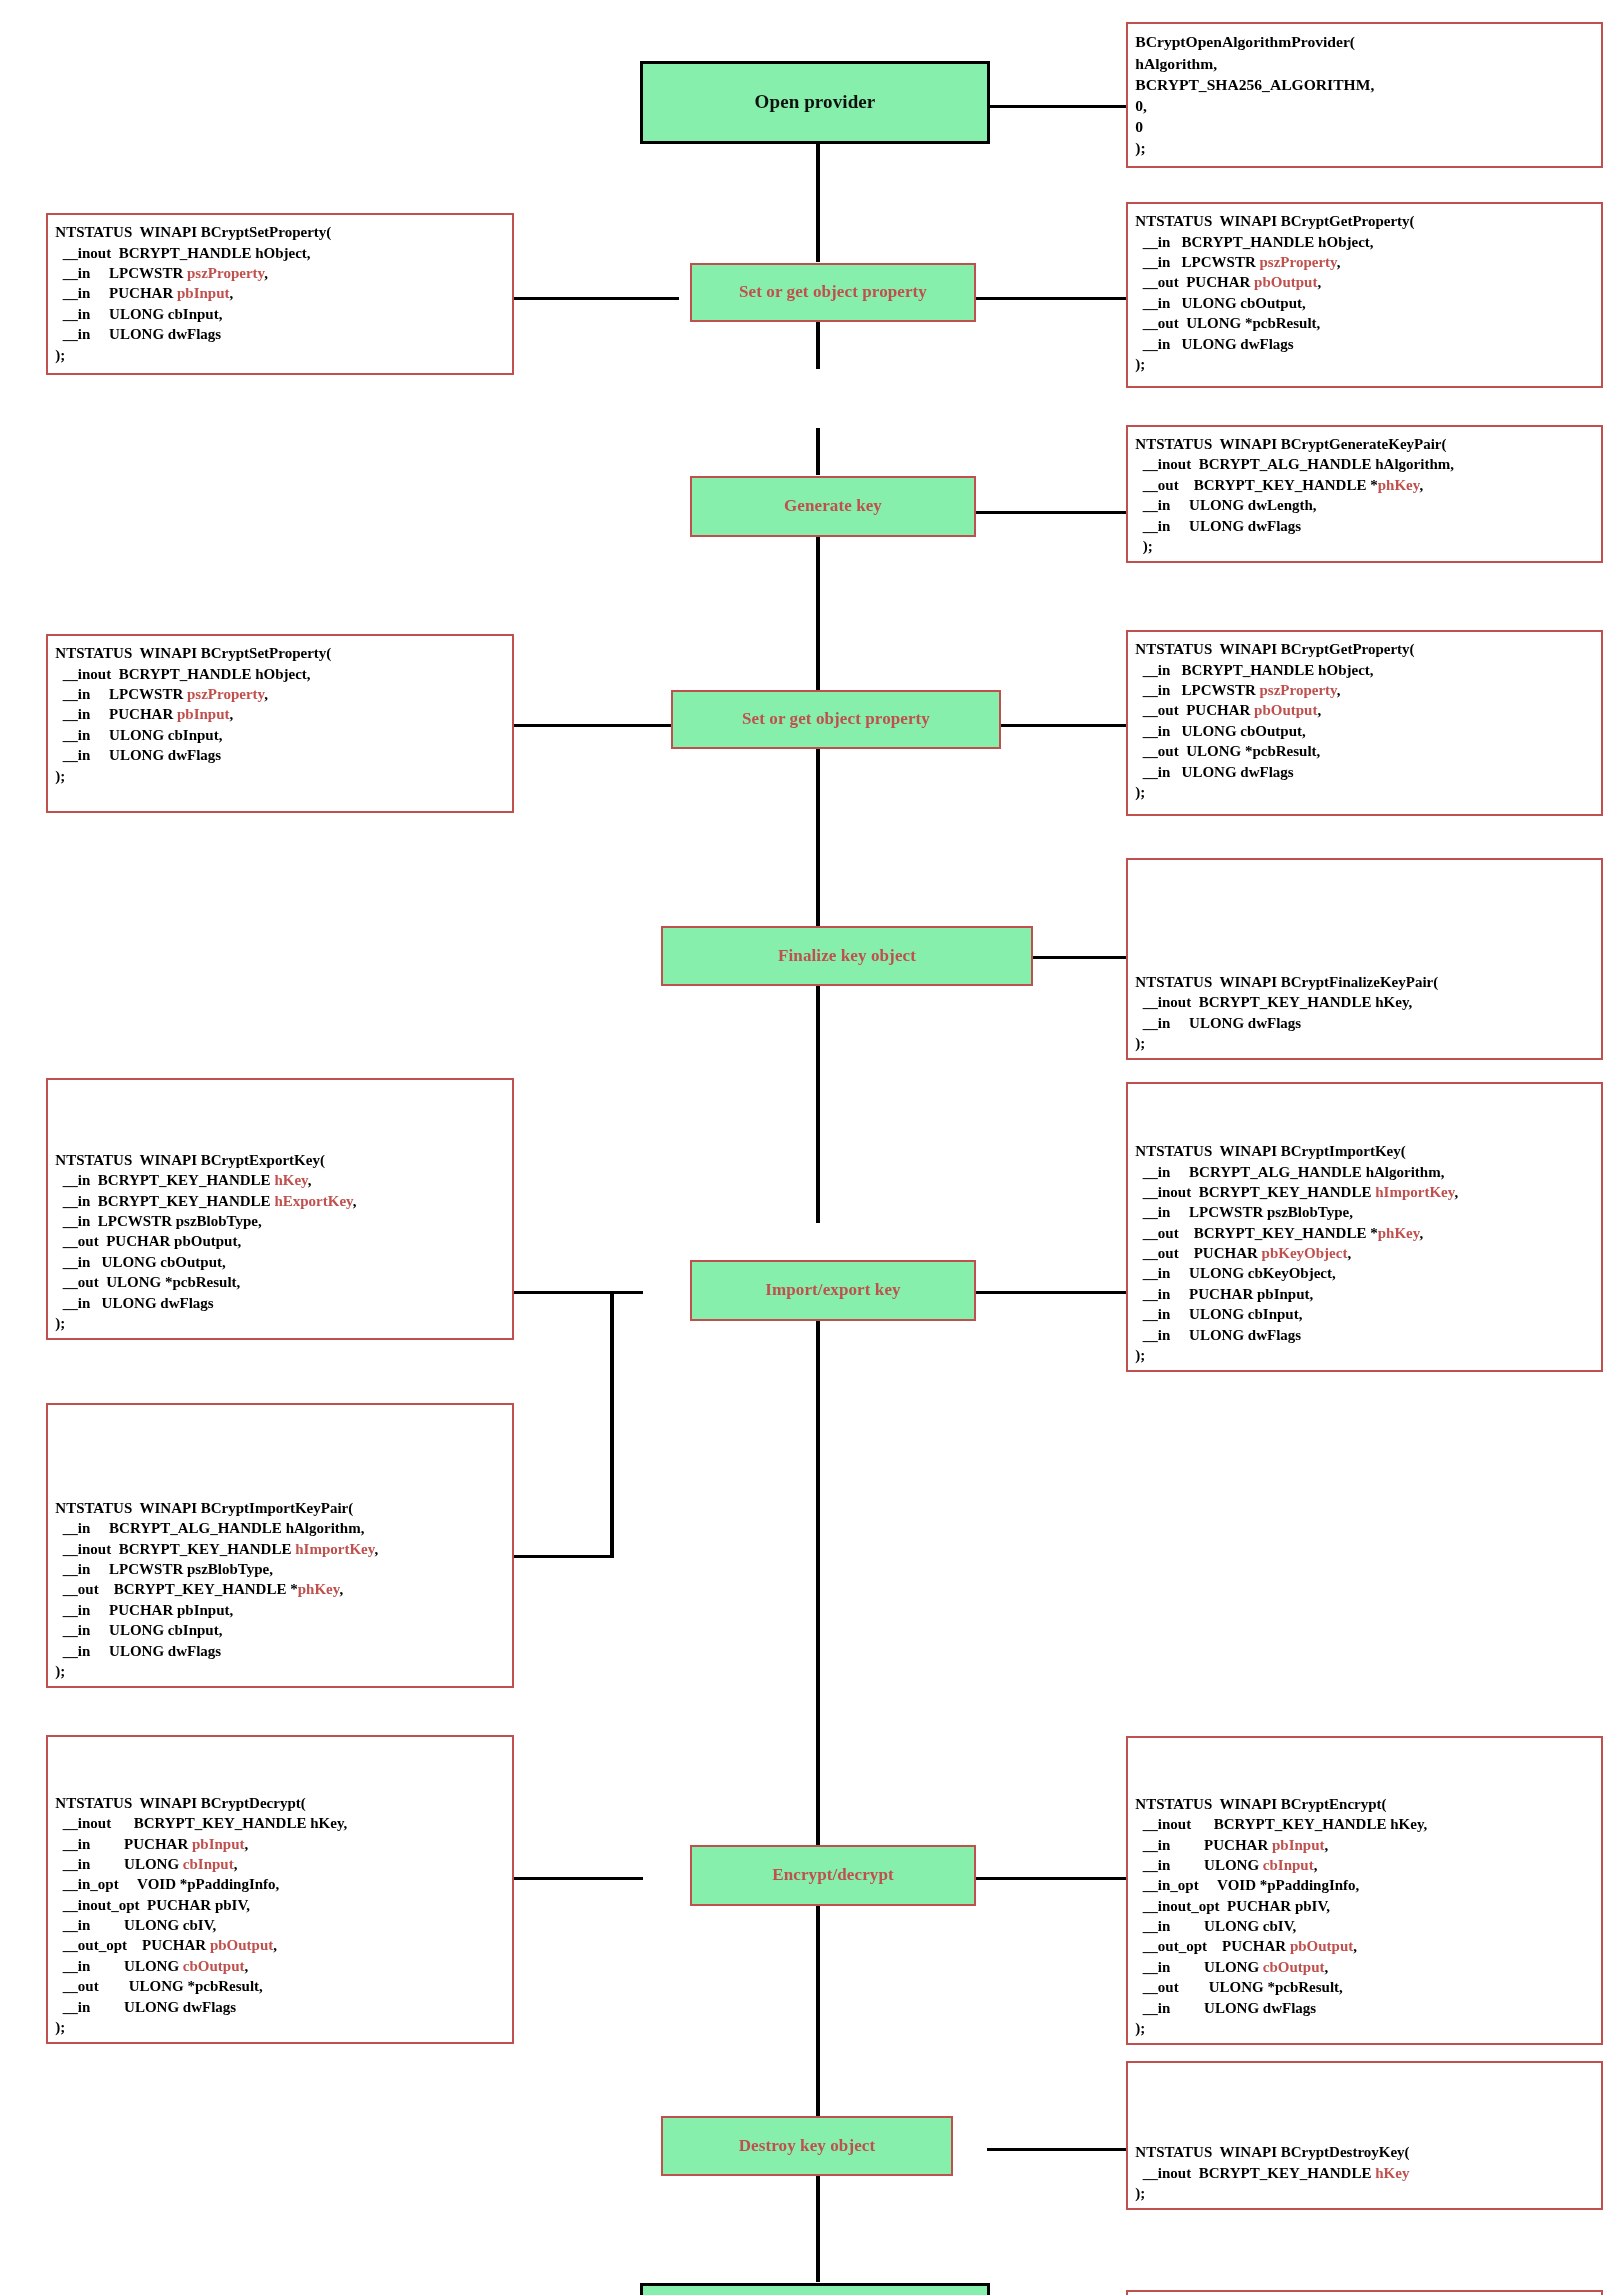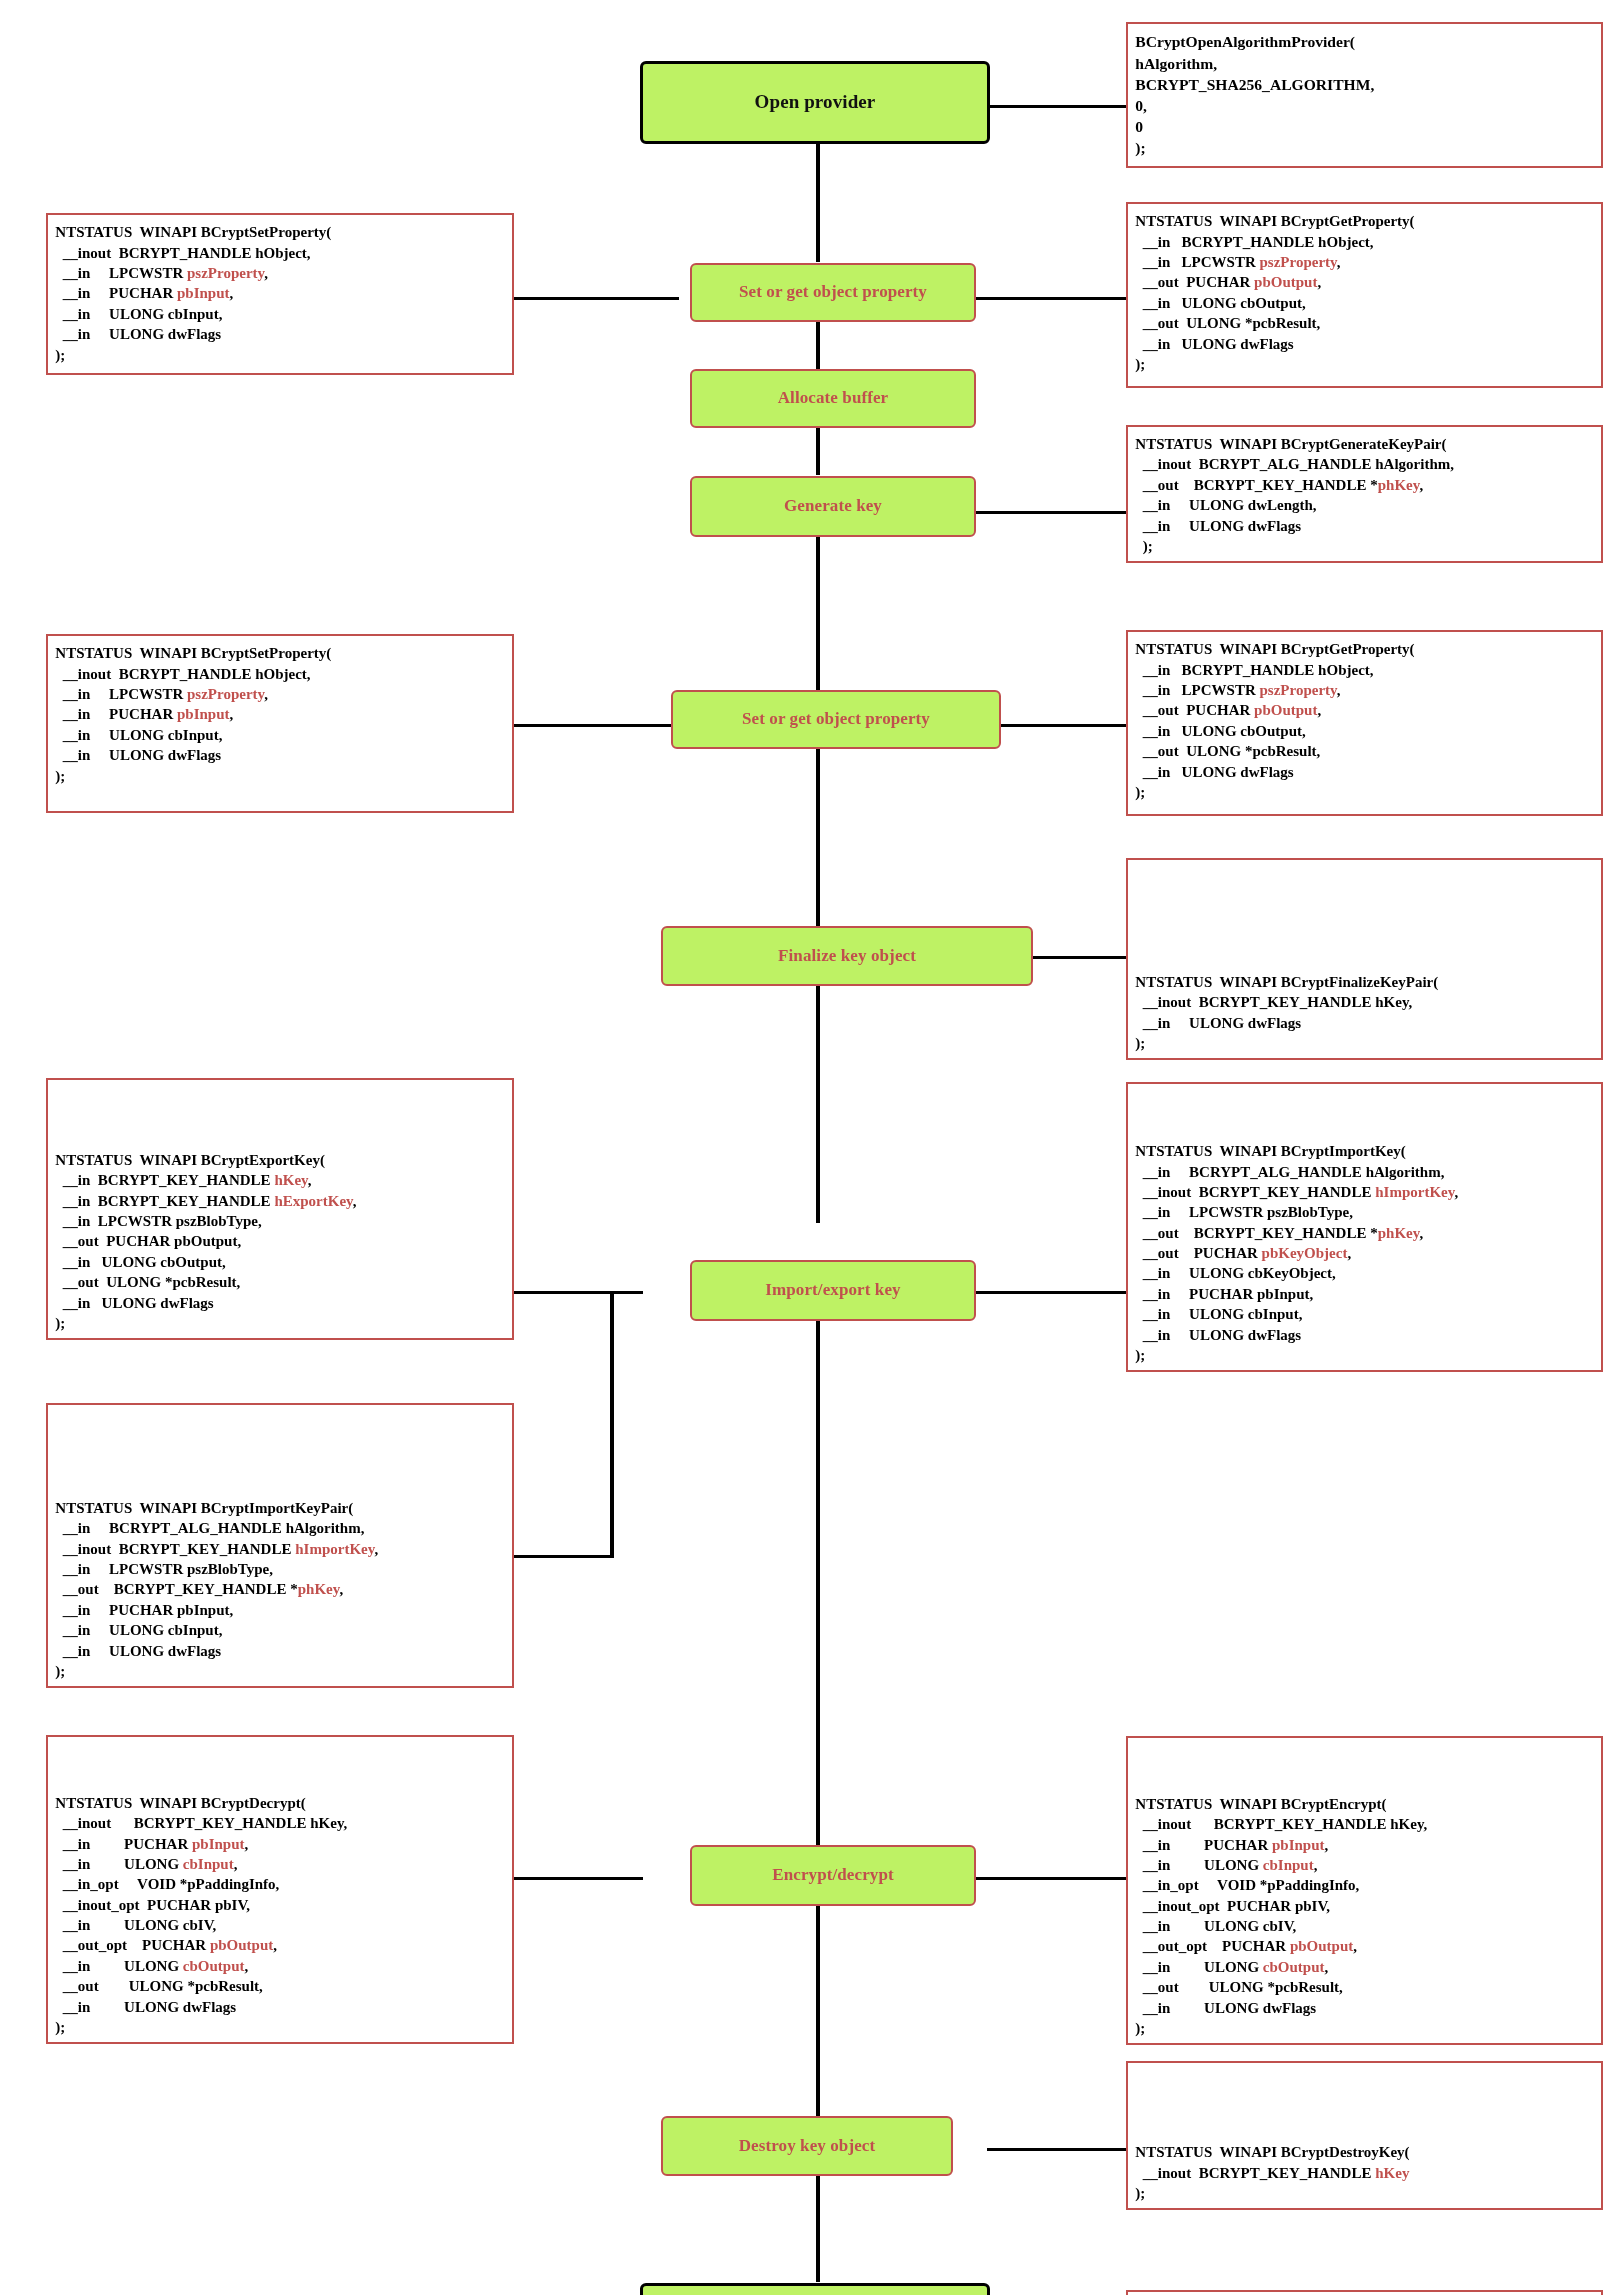--- a/index.html
+++ b/index.html
@@ -8,26 +8,25 @@
 
   
   .line{position:absolute;background:#000000;}
   .hline{height:3.2px;}
   .vline{width:3.2px;}
 
   
   .node{
     position:absolute;
     box-sizing:border-box;
-    background:#bef264;
+    background:#86efac;
     display:flex;align-items:center;justify-content:center;
     text-align:center;
     font-weight:bold;
     letter-spacing:0.1px;
-    border-radius:6px;
   }
   .node.black{border:3.2px solid #000000;color:#111111;}
   .node.red{border:2.8px solid #C0504D;color:#C0504D;margin-left:11px;}
   .node span{display:block;line-height:1.1;}
 
   
   .sig{
     position:absolute;
     box-sizing:border-box;
     background:#ffffff;
@@ -92,23 +91,20 @@
   <div class="line vline" style="left:816px;top:2172px;width:3.7px;height:110px;"></div>
 
   <div class="node black" style="left:640px;top:61px;width:350px;height:83px;font-size:19px;">
     <span>Open provider</span>
   </div>
 
   <div class="node red" style="left:679px;top:263px;width:286px;height:59px;font-size:17px;">
     <span>Set or get object property</span>
   </div>
 
-  <div class="node red" style="left:679px;top:369px;width:286px;height:59px;font-size:17px;">
-    <span>Allocate buffer</span>
-  </div>
 
   <div class="node red" style="left:679px;top:476px;width:286px;height:61px;font-size:17px;">
     <span>Generate key</span>
   </div>
 
   <div class="node red" style="left:660px;top:690px;width:330px;height:59px;font-size:17px;">
     <span>Set or get object property</span>
   </div>
 
   <div class="node red" style="left:650px;top:926px;width:372px;height:60px;font-size:17px;">

